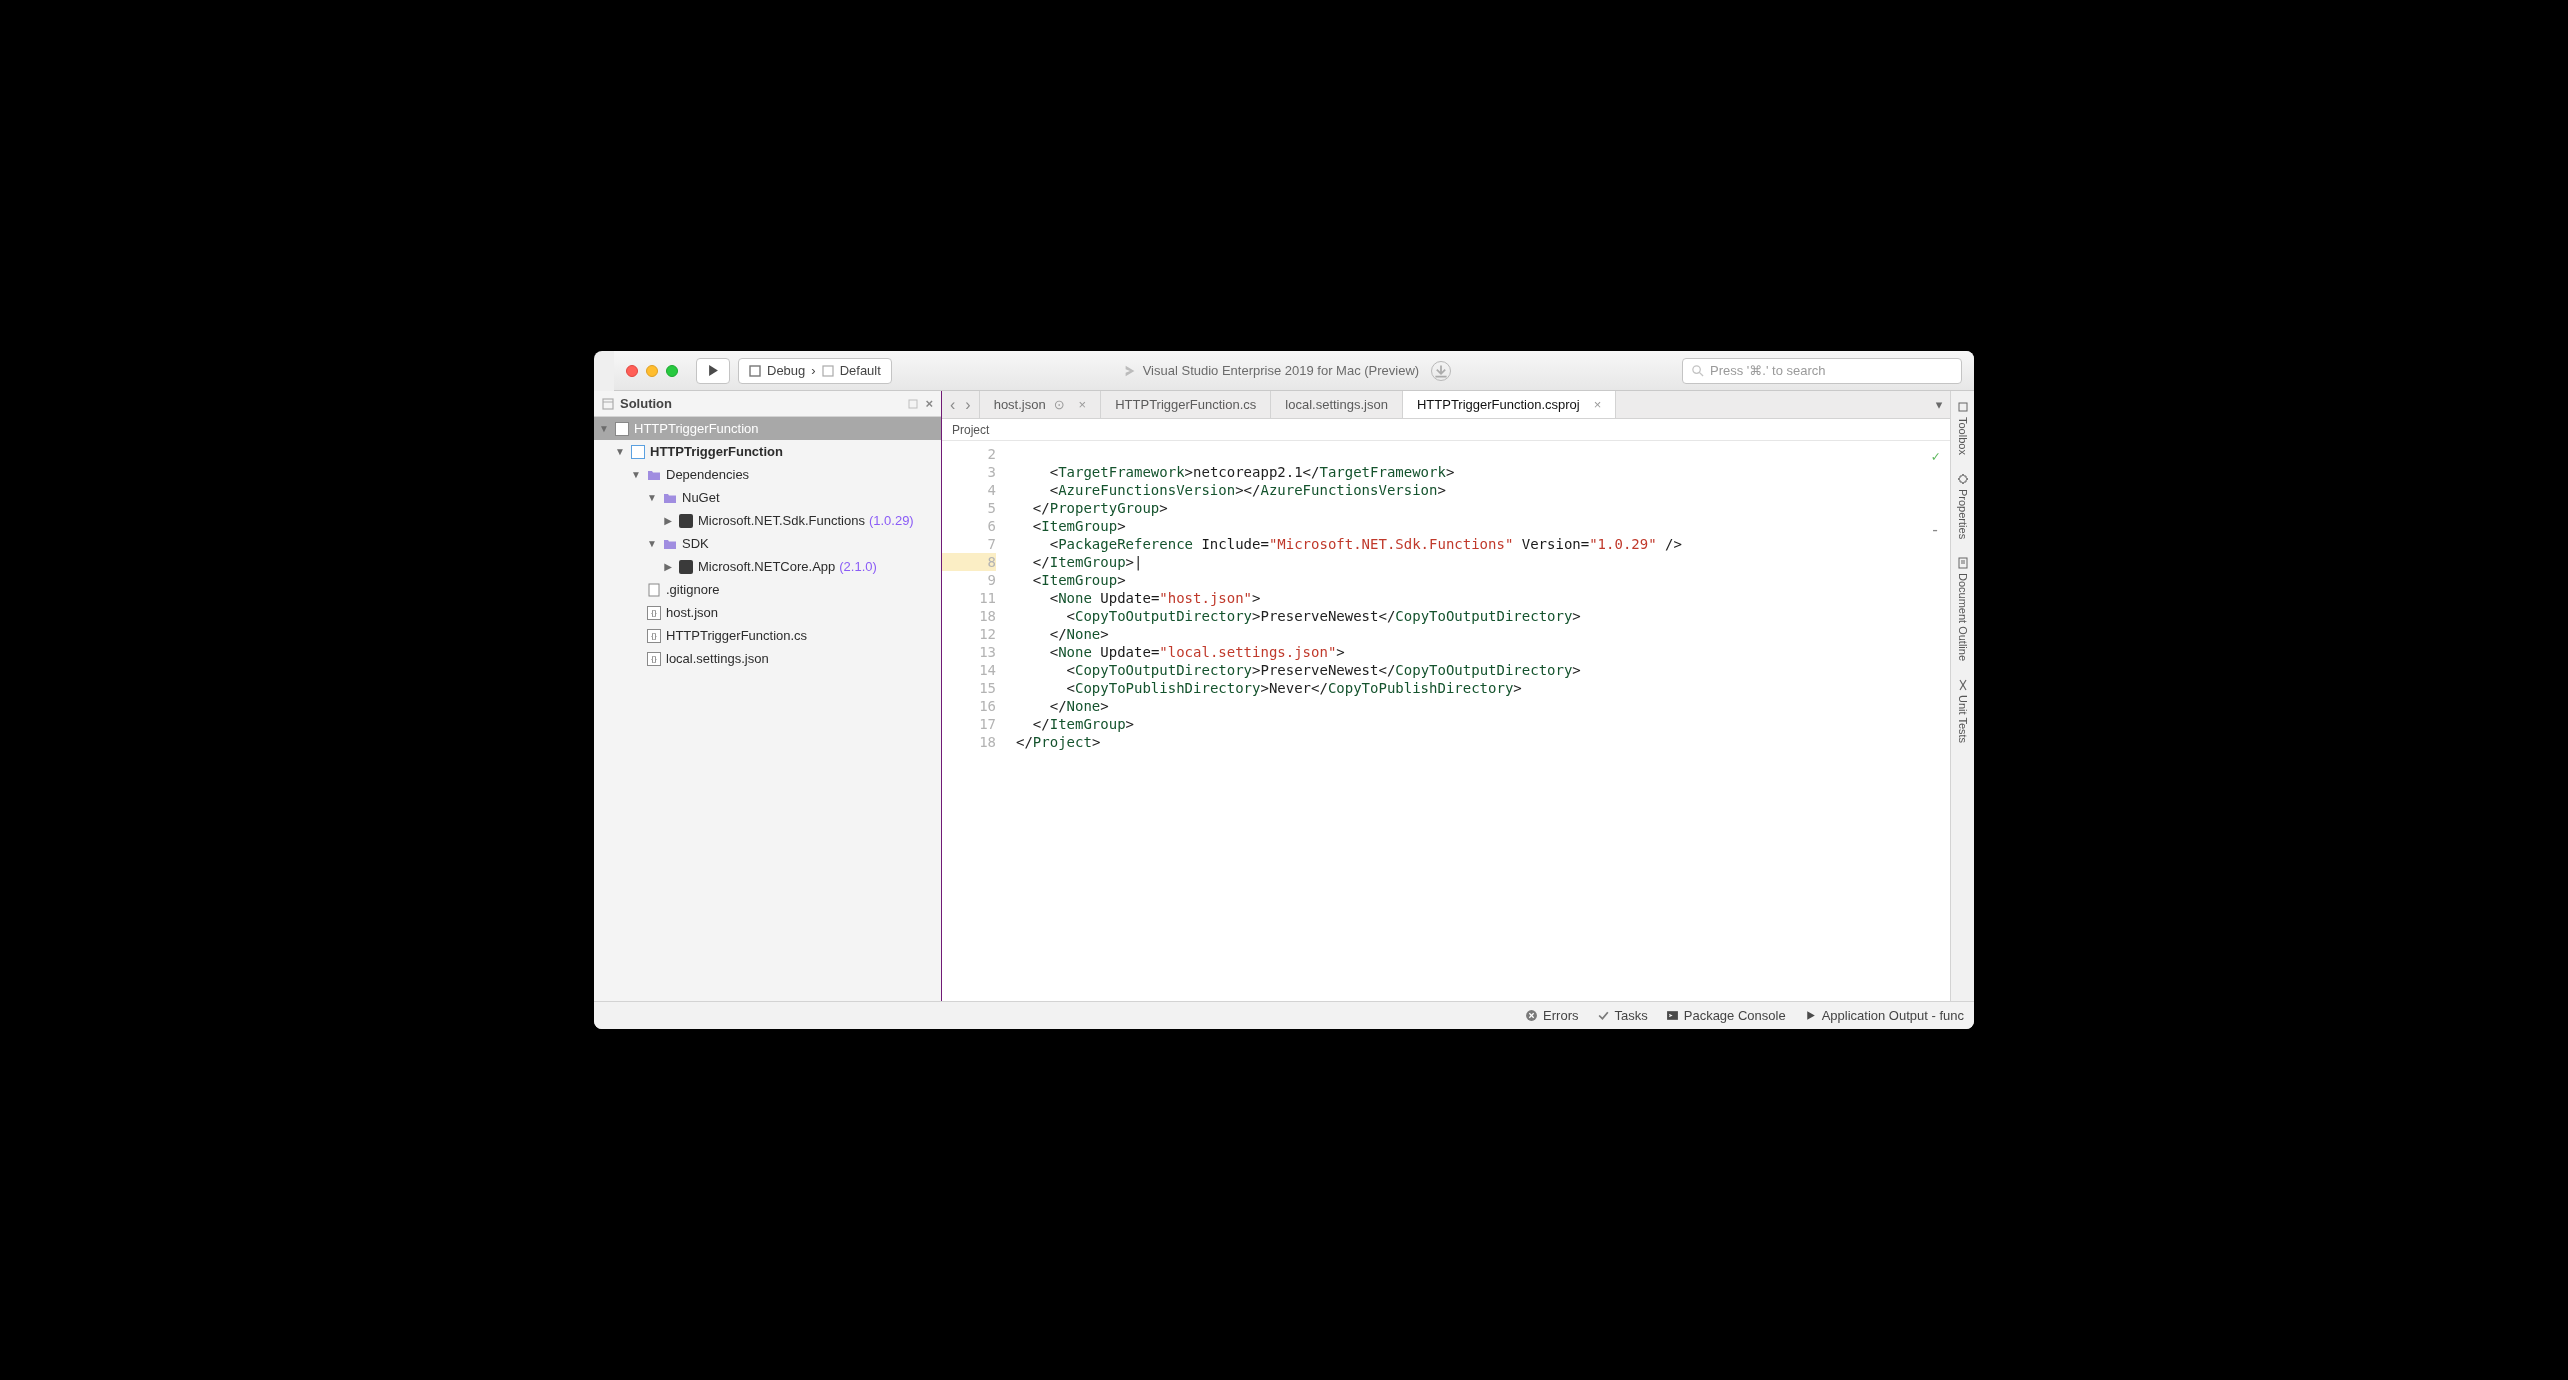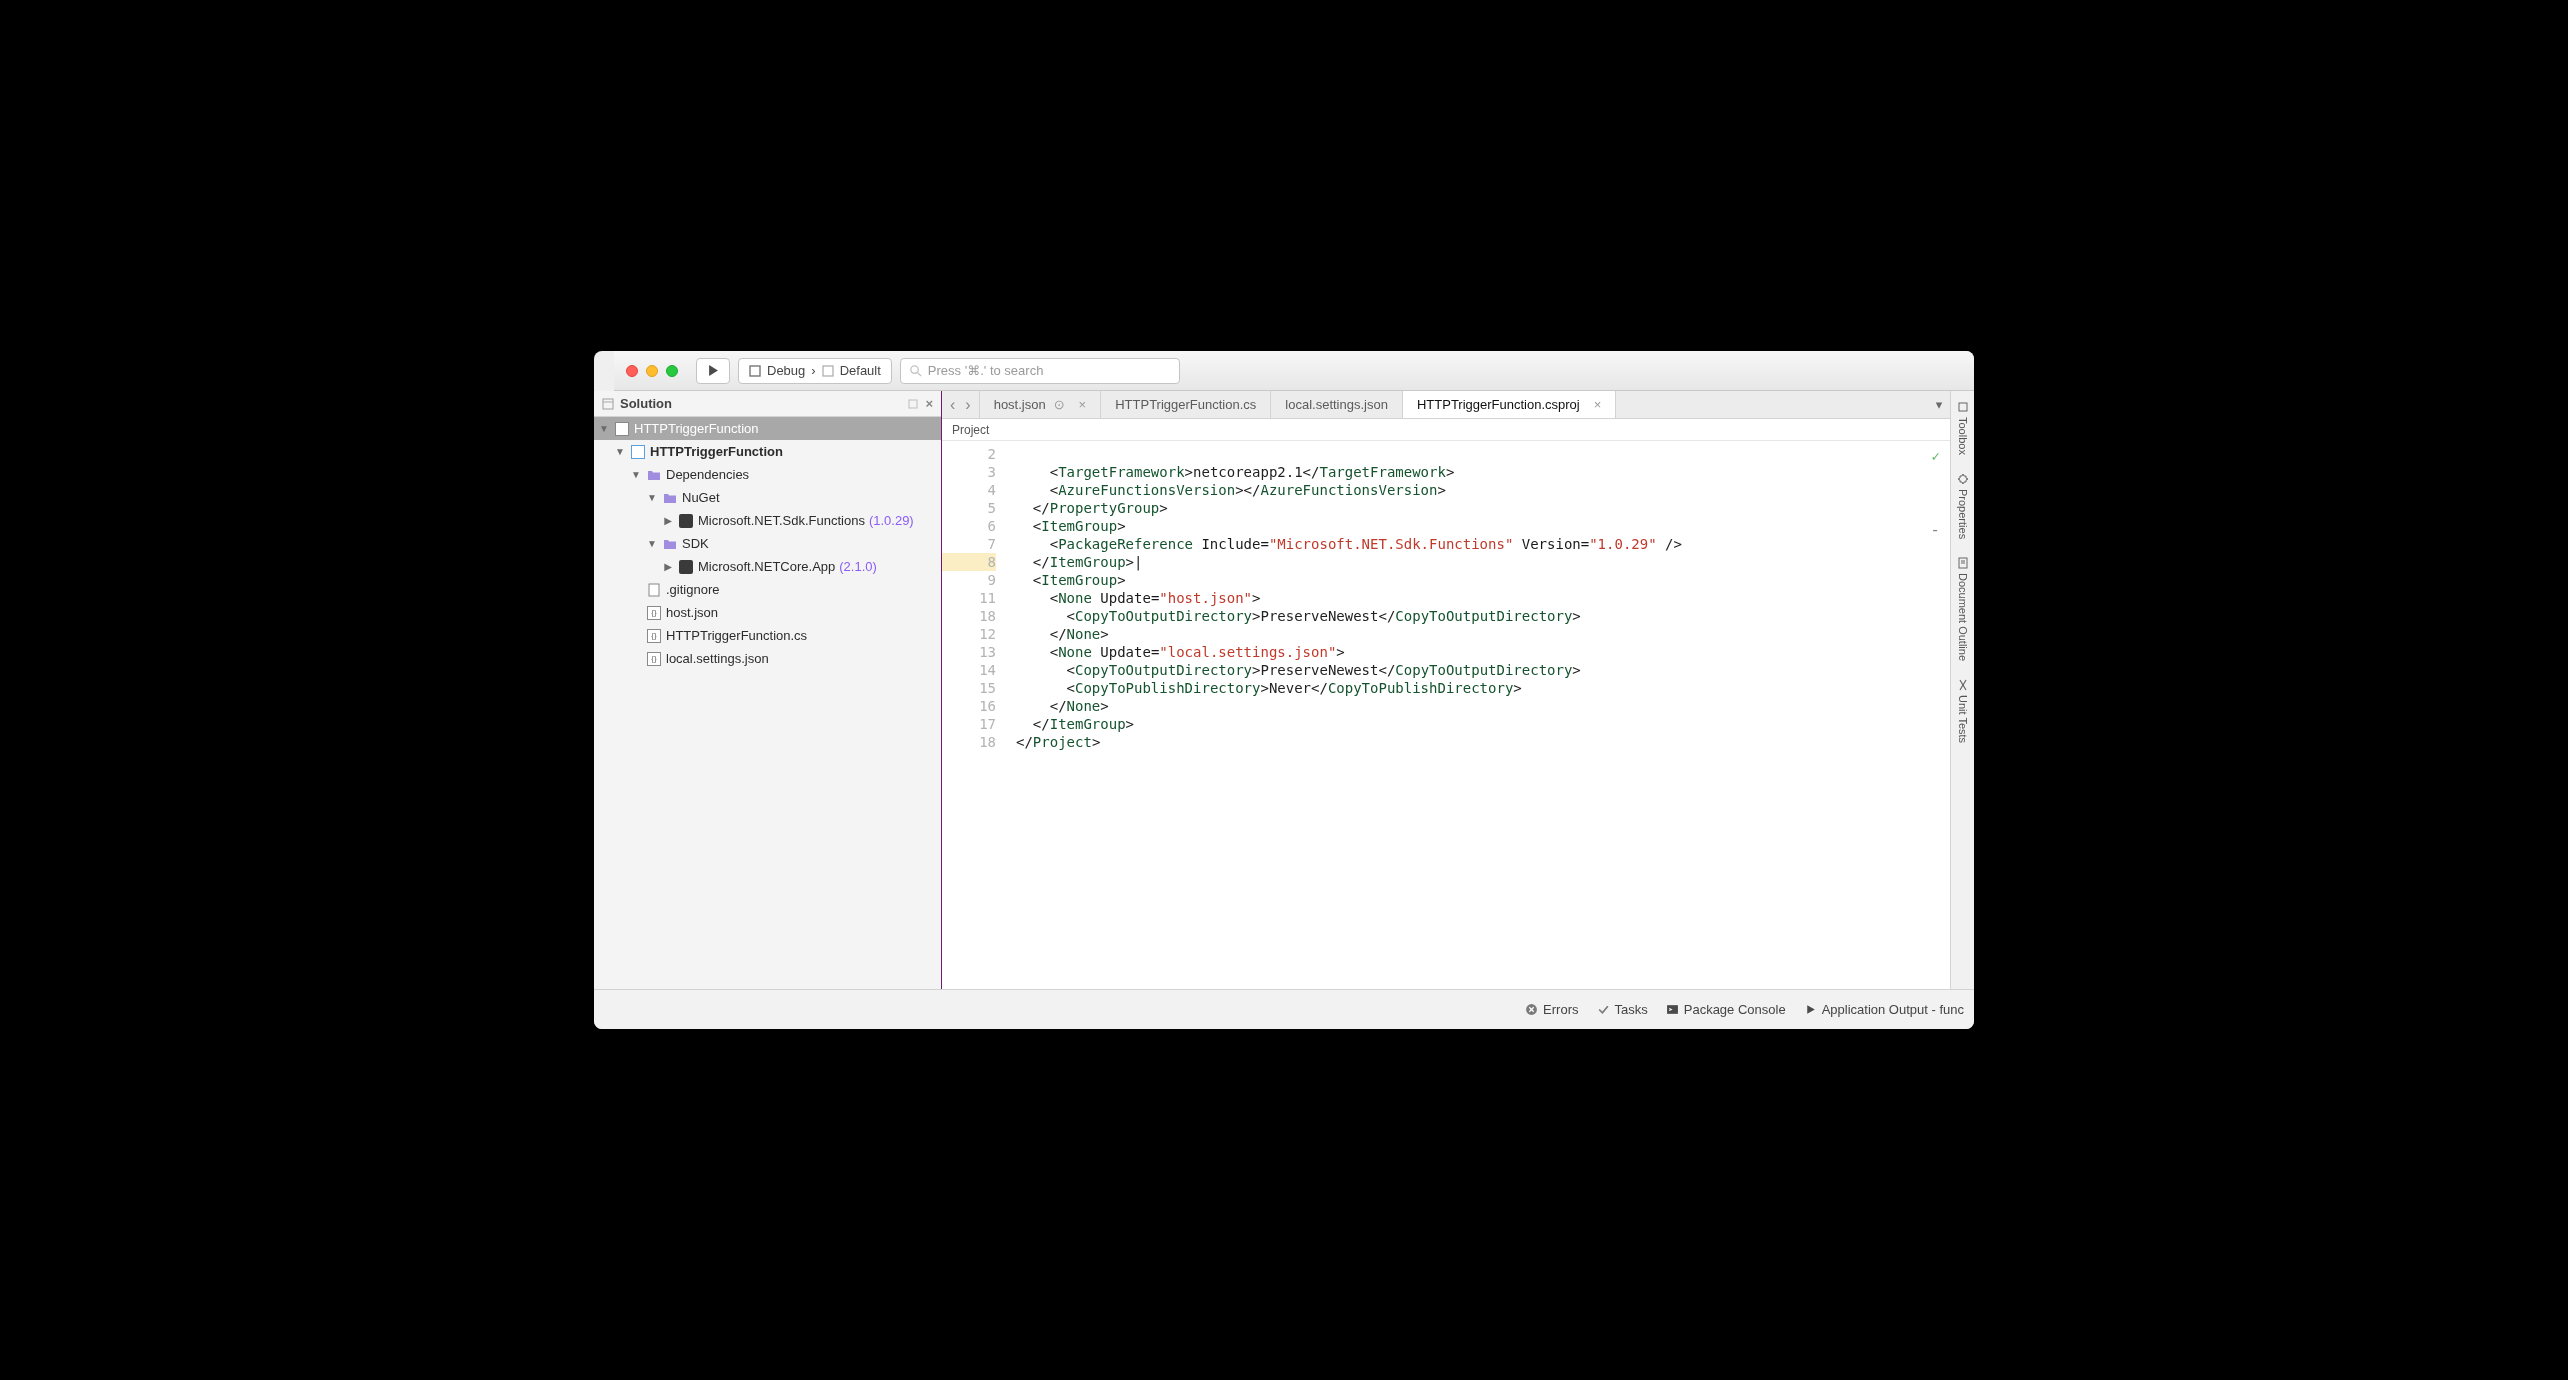--- a/index.html
+++ b/index.html
@@ -101,21 +101,21 @@
 .code { padding:4px 0 0 10px; color:#222; white-space:pre; flex:1;}
 .code .ln { height:18px; }
 .t-tag{color:#14532d}.t-str{color:#c0392b}.t-attr{color:#1a1a1a}.t-punc{color:#222}
 .checkmark { position:absolute; top:6px; right:10px; color:#5fb85f; font-size:14px;}
 .minimark { position:absolute; top:80px; right:10px; color:#888; font-size:16px;}
 
 .right-rail { width:24px; background:#f1f1f1; border-left:1px solid #d3d3d3; display:flex; flex-direction:column; align-items:center; padding-top:6px; gap:10px;}
 .rail-item { writing-mode:vertical-rl; font-size:11px; color:#555; display:flex; align-items:center; gap:4px; padding:4px 0;}
 .rail-item svg{width:12px;height:12px;}
 
-.statusbar { height:40px; border-top:1px solid #d3d3d3; background:#f2f2f2; display:flex; align-items:center; justify-content:flex-end; padding:0 10px; gap:18px; color:#444; font-size:13px;}
+.statusbar { height:28px; border-top:1px solid #d3d3d3; background:#f2f2f2; display:flex; align-items:center; justify-content:flex-end; padding:0 10px; gap:18px; color:#444; font-size:13px;}
 .statusbar .item{display:flex;align-items:center;gap:5px;}
 .statusbar svg{width:13px;height:13px;}
 
 .ic-folder{fill:#a08de0}
 .ic-pkg{width:14px;height:14px;background:#3a3a3a;border-radius:2px;display:inline-block}
 .ic-proj{width:14px;height:14px;border:1.5px solid #5aa0e0;background:#fff;display:inline-block}
 .ic-sln{width:14px;height:14px;border:1px solid #888;background:#fff;display:inline-block}
 .ic-cs{width:14px;height:14px;border:1px solid #8a8a8a;background:#fff;display:inline-block;font-size:8px;line-height:12px;text-align:center;color:#666}
 </style>
 </head>
@@ -137,20 +137,31 @@
     <div class="config-selector">
       <svg width="12" height="12" viewBox="0 0 12 12">
           <rect x="1" y="1" width="10" height="10" fill="none" stroke="#777" stroke-width="1.4"></rect>
         </svg>
       <span>Debug</span>
       <span>›</span>
       <svg width="12" height="12" viewBox="0 0 12 12">
           <rect x="1" y="1" width="10" height="10" fill="none" stroke="#aaa" stroke-width="1.2"></rect>
         </svg>
       <span>Default</span>
+    </div>
+    <div class="title-center">
+      <svg viewBox="0 0 16 16">
+          <path d="M3 2 L13 8 L3 14 L3 10 L8 8 L3 6 Z" fill="#8a8a8a"></path>
+        </svg>
+      <span>Visual Studio Enterprise 2019 for Mac (Preview)</span>
+      <div class="update-btn">
+        <svg width="10" height="10" viewBox="0 0 10 10">
+            <path d="M5 1 L5 6 M2 4 L5 7 L8 4 M1 9 L9 9" stroke="#6b6b6b" stroke-width="1.3" fill="none"></path>
+          </svg>
+      </div>
     </div>
     <div class="search-box">
       <svg viewBox="0 0 14 14">
           <circle cx="6" cy="6" r="4" fill="none" stroke="#888" stroke-width="1.4"></circle>
           <line x1="9" y1="9" x2="13" y2="13" stroke="#888" stroke-width="1.4"></line>
         </svg>
       <span>Press '⌘.' to search</span>
     </div>
   </div>
 

